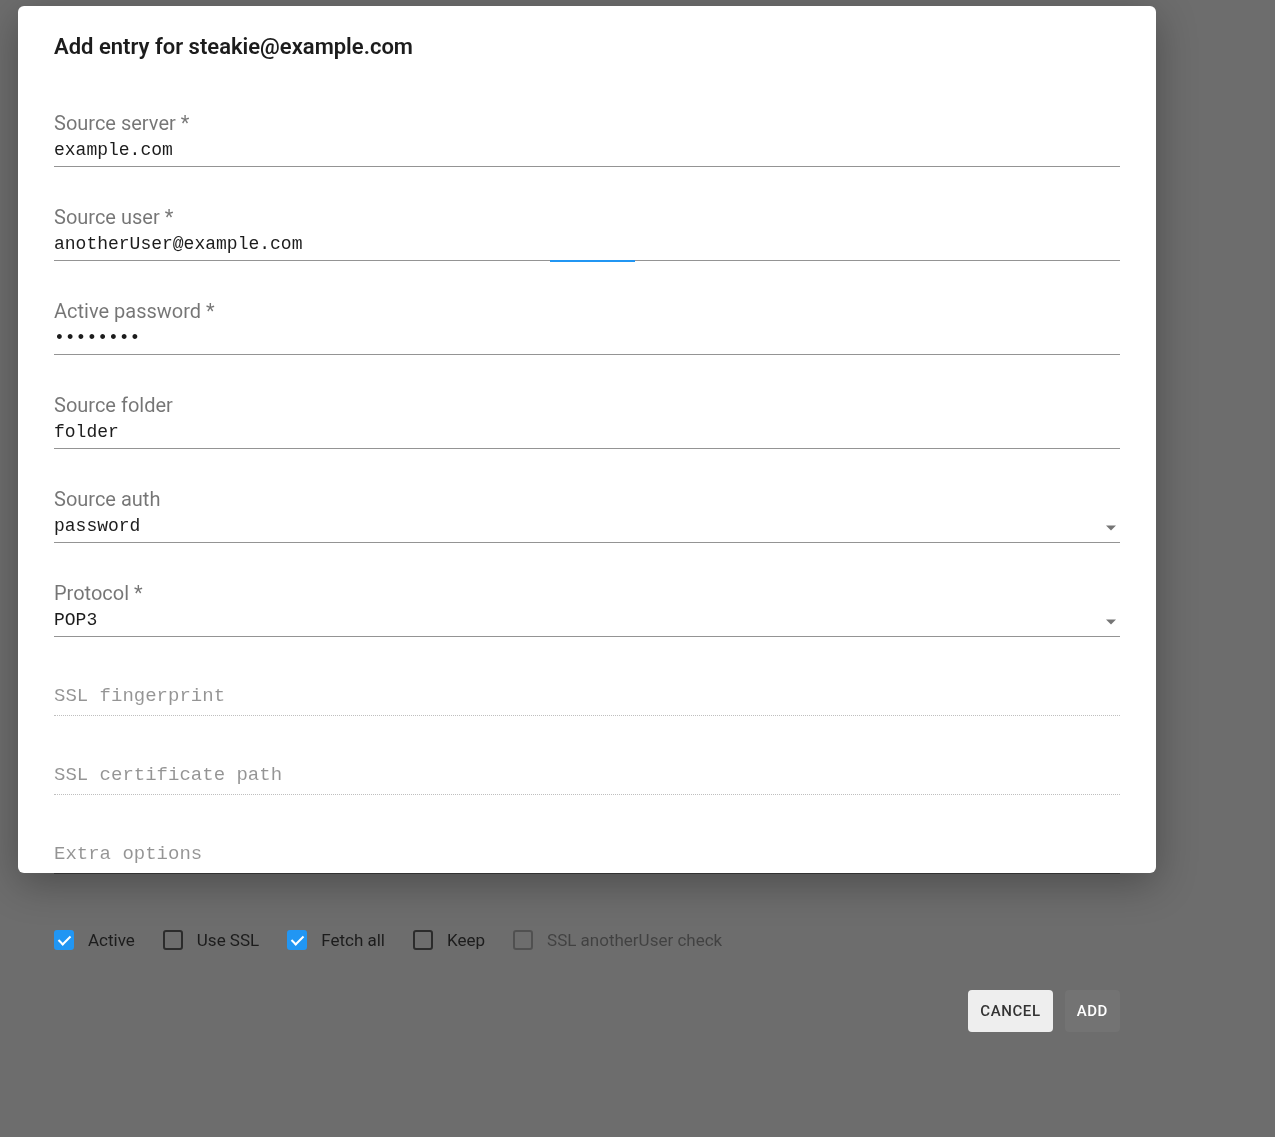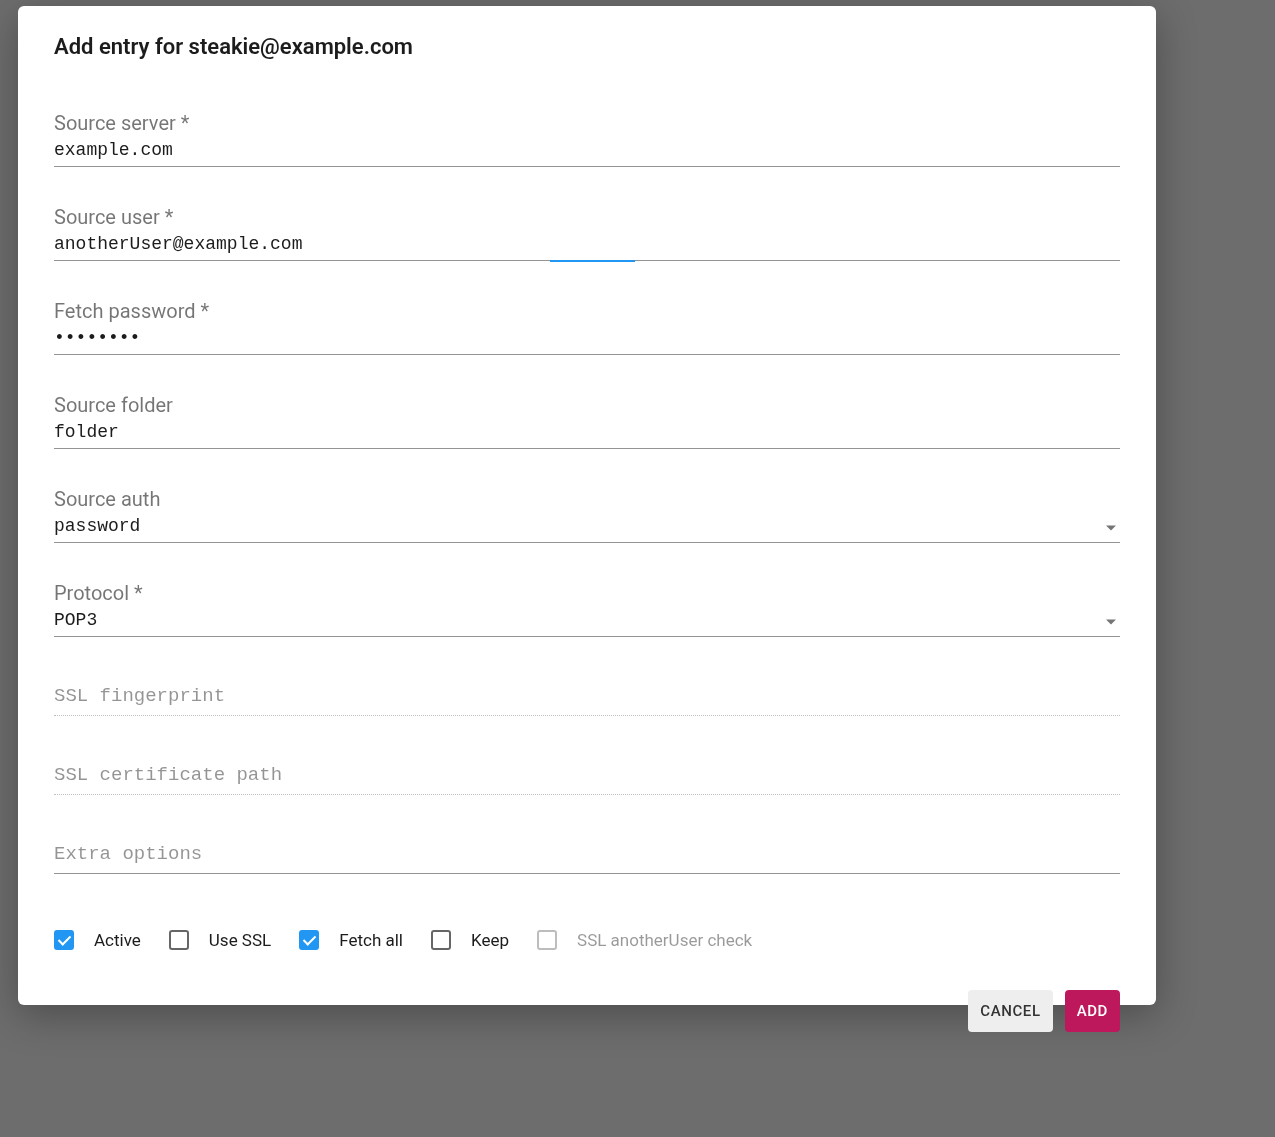--- a/index.html
+++ b/index.html
@@ -6,21 +6,21 @@
   html, body { width: 1275px; height: 1137px; overflow: hidden; font-family: Roboto, "Helvetica Neue", Arial, sans-serif; background: #6d6d6d; }
   .backdrop {
     width: 1275px; height: 1137px;
     background: #6d6d6d;
     position: relative;
   }
   .dialog {
     position: absolute;
     top: 6px; left: 18px;
     width: 1138px;
-    height: 999px;
+    height: 867px;
     background: #fff;
     border-radius: 6px;
     box-shadow: 0 10px 40px rgba(0,0,0,0.3);
     padding: 28px 36px 20px 36px;
     display: flex;
     flex-direction: column;
   }
   .dialog-title {
     font-size: 22px;
     font-weight: 600;
@@ -85,21 +85,21 @@
   .checkbox-row {
     display: flex;
     gap: 28px;
     align-items: center;
     margin-top: 14px;
     margin-bottom: 40px;
   }
   .cb {
     display: flex;
     align-items: center;
-    gap: 20px;
+    gap: 14px;
     cursor: pointer;
     user-select: none;
   }
   .cb-box {
     width: 20px; height: 20px;
     border: 2px solid rgba(0,0,0,0.6);
     border-radius: 3px;
     position: relative;
   }
   .cb.checked .cb-box {
@@ -128,21 +128,21 @@
     border: none;
     border-radius: 4px;
     padding: 12px 12px;
     font-size: 15px;
     font-weight: 500;
     letter-spacing: 0.6px;
     cursor: pointer;
     font-family: inherit;
   }
   .btn-cancel { background: #eee; color: #333; }
-  .btn-add { background: #be185d; color: #fff; }
+  .btn-add { background: #737373; color: #fff; }
 </style>
 </head>
 <body>
 
 <div class="backdrop">
   <div class="dialog">
 
     <h2 class="dialog-title">Add entry for steakie@example.com</h2>
 
     <div class="field">
@@ -150,21 +150,21 @@
       <input class="field-input" type="text" value="example.com" style="">
     </div>
 
     <div class="field" style="position:relative">
       <label class="field-label">Source user *</label>
       <input class="field-input" type="text" value="anotherUser@example.com" style="">
       <div class="focus-indicator"></div>
     </div>
 
     <div class="field">
-      <label class="field-label">Fetch password *</label>
+      <label class="field-label">Active password *</label>
       <input class="field-input" type="text" value="••••••••" style="">
     </div>
 
     <div class="field">
       <label class="field-label">Source folder</label>
       <input class="field-input" type="text" value="folder" style="">
     </div>
 
     <div class="field">
       <label class="field-label">Source auth</label>

